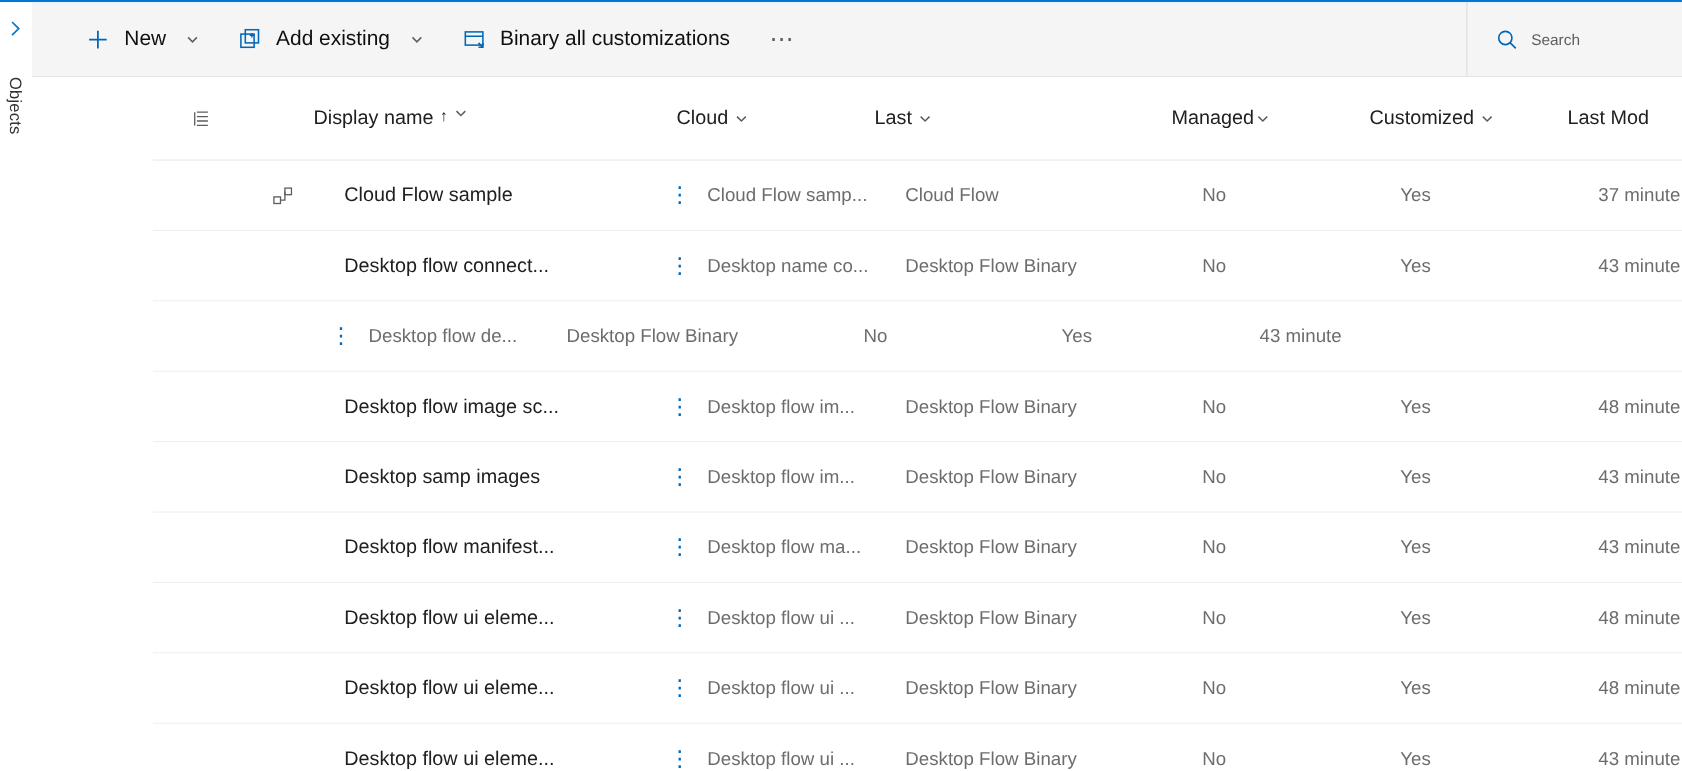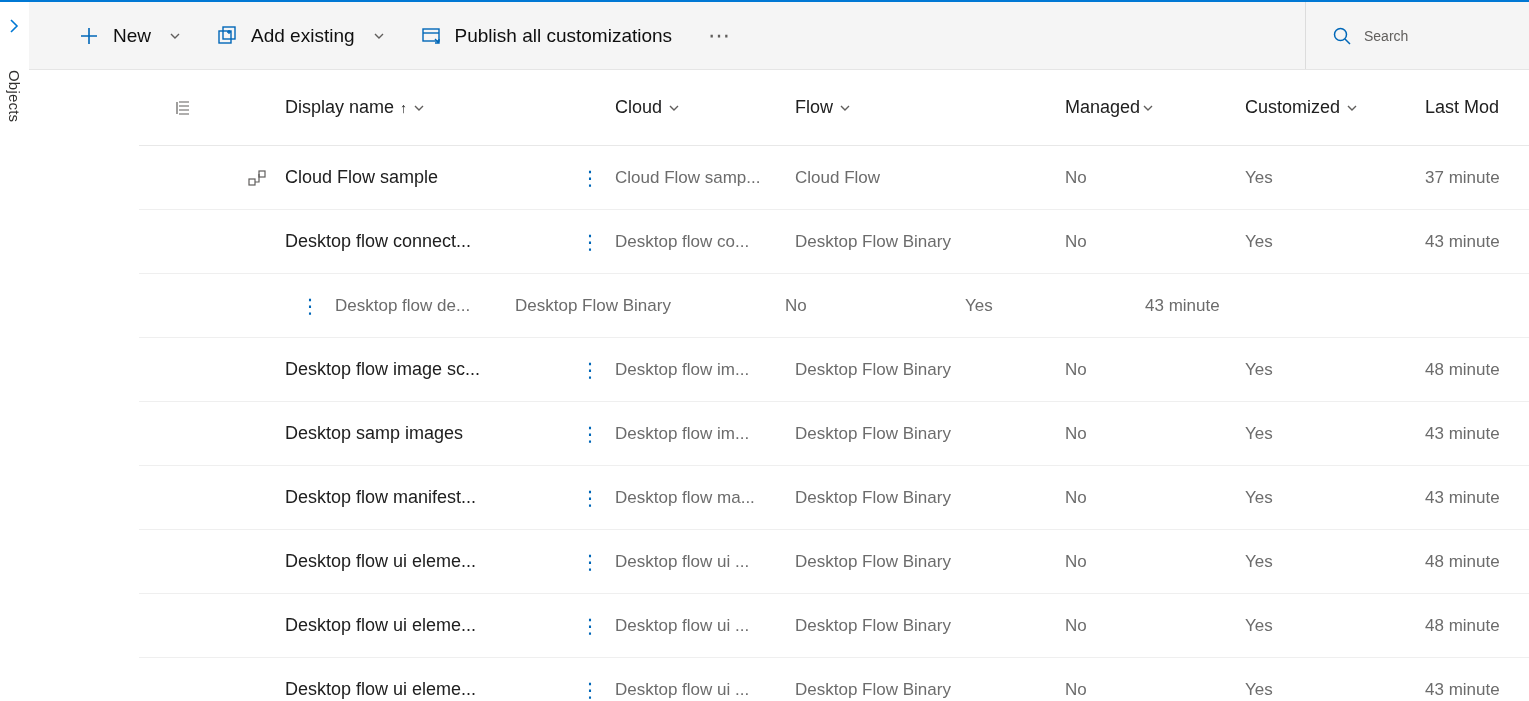--- a/index.html
+++ b/index.html
@@ -16,29 +16,29 @@
   .cmd-more { font-size:22px; color:#605e5c; letter-spacing:2px; cursor:pointer; }
   .spacer { flex:1; }
   .searchwrap { display:flex; align-items:center; gap:12px; color:#605e5c; font-size:19px; border-left:1px solid #dcdcdc; padding-left: 26px; height:100%; min-width: 230px;}
   .search-input { border:none; outline:none; background:transparent; font-size:14px; color:#323130; width:160px; }
   .search-input::placeholder { color:#605e5c; }
   .content { flex:1; padding: 0 40px 0 50px; overflow:hidden; }
   .grid { margin-left: 60px; }
   .grid-header { display:flex; align-items:center; height:76px; border-bottom:1px solid #e8e8e8; font-size:18px; color:#202020; }
   .col-expand { width: 90px; display:flex; justify-content:center; }
   .col-icon { width: 56px; display:flex; justify-content:center; }
-  .col-display { width: 280px; display:flex; align-items:center; gap:6px; }
+  .col-display { width: 280px; display:flex; gap:6px; }
   .col-menu { width: 50px; }
   .col-name { width: 180px; display:flex; align-items:center; gap:6px; }
   .col-type { width: 270px; display:flex; align-items:center; gap:6px; }
   .col-managed { width: 180px; display:flex; align-items:center; gap:2px; }
   .col-custom { width: 180px; display:flex; align-items:center; gap:6px;text-align:right; }
   .col-last { flex:1; min-width: 110px; display:flex; align-items:center; gap:6px; }
   .row { display:flex; align-items:center; height:64px; border-bottom:1px solid #efefef; font-size:18px; }
-  .row .col-display { color:#202020; }
+  .row .col-display { color:#202020;margin-left:28px; }
   .row .col-name, .row .col-type, .row .col-managed, .row .col-custom, .row .col-last { color:#6c6c6c; font-size:17px; }
   .ellipsis { white-space:nowrap; overflow:hidden; text-overflow:ellipsis; max-width: 100%; }
   .row-menu { color:#0067b8; font-size:20px; cursor:pointer; display:flex; justify-content:center; }
   .sort-up { font-size:14px; }
   svg { display:block; }
 </style>
 </head>
 <body>
 
 <div class="app">
@@ -84,21 +84,21 @@
       </div>
 
       <div class="cmd">
         <span class="icon">
           <svg width="20" height="20" viewBox="0 0 20 20">
               <rect x="2" y="3" width="16" height="12" fill="none" stroke="#0067b8" stroke-width="1.4"></rect>
               <path d="M2 7h16" stroke="#0067b8" stroke-width="1.4"></path>
               <path d="M14 13l4 4M18 13v4h-4" fill="none" stroke="#0067b8" stroke-width="1.4"></path>
             </svg>
         </span>
-        <span>Publish all customizations</span>
+        <span>Binary all customizations</span>
       </div>
 
       <div class="cmd-more">⋯</div>
 
       <div class="spacer"></div>
 
       <div class="searchwrap">
         <span>
           <svg width="20" height="20" viewBox="0 0 20 20">
               <circle cx="8.5" cy="8.5" r="6" fill="none" stroke="#0067b8" stroke-width="1.5"></circle>
@@ -131,21 +131,21 @@
           <div class="col-menu"></div>
           <div class="col-name">
             <span>Cloud</span>
             <span>
                 <svg width="12" height="12" viewBox="0 0 12 12">
                   <path d="M2 4l4 4 4-4" fill="none" stroke="#605e5c" stroke-width="1.4"></path>
                 </svg>
               </span>
           </div>
           <div class="col-type">
-            <span>Flow</span>
+            <span>Last</span>
             <span>
                 <svg width="12" height="12" viewBox="0 0 12 12">
                   <path d="M2 4l4 4 4-4" fill="none" stroke="#605e5c" stroke-width="1.4"></path>
                 </svg>
               </span>
           </div>
           <div class="col-managed">
             <span>Managed</span>
             <span>
                 <svg width="12" height="12" viewBox="0 0 12 12">
@@ -201,21 +201,21 @@
             <div class="row">
     <div class="col-expand"></div>
     <div class="col-icon"></div>
     <div class="col-display">
                 <span class="ellipsis">Desktop flow connect...</span>
               </div>
     <div class="col-menu">
                 <div class="row-menu">⋮</div>
               </div>
     <div class="col-name">
-                <span class="ellipsis">Desktop flow co...</span>
+                <span class="ellipsis">Desktop name co...</span>
               </div>
     <div class="col-type">
                 <span class="ellipsis">Desktop Flow Binary</span>
               </div>
     <div class="col-managed">
                 <span>No</span>
               </div>
     <div class="col-custom">
                 <span>Yes</span>
               </div>

